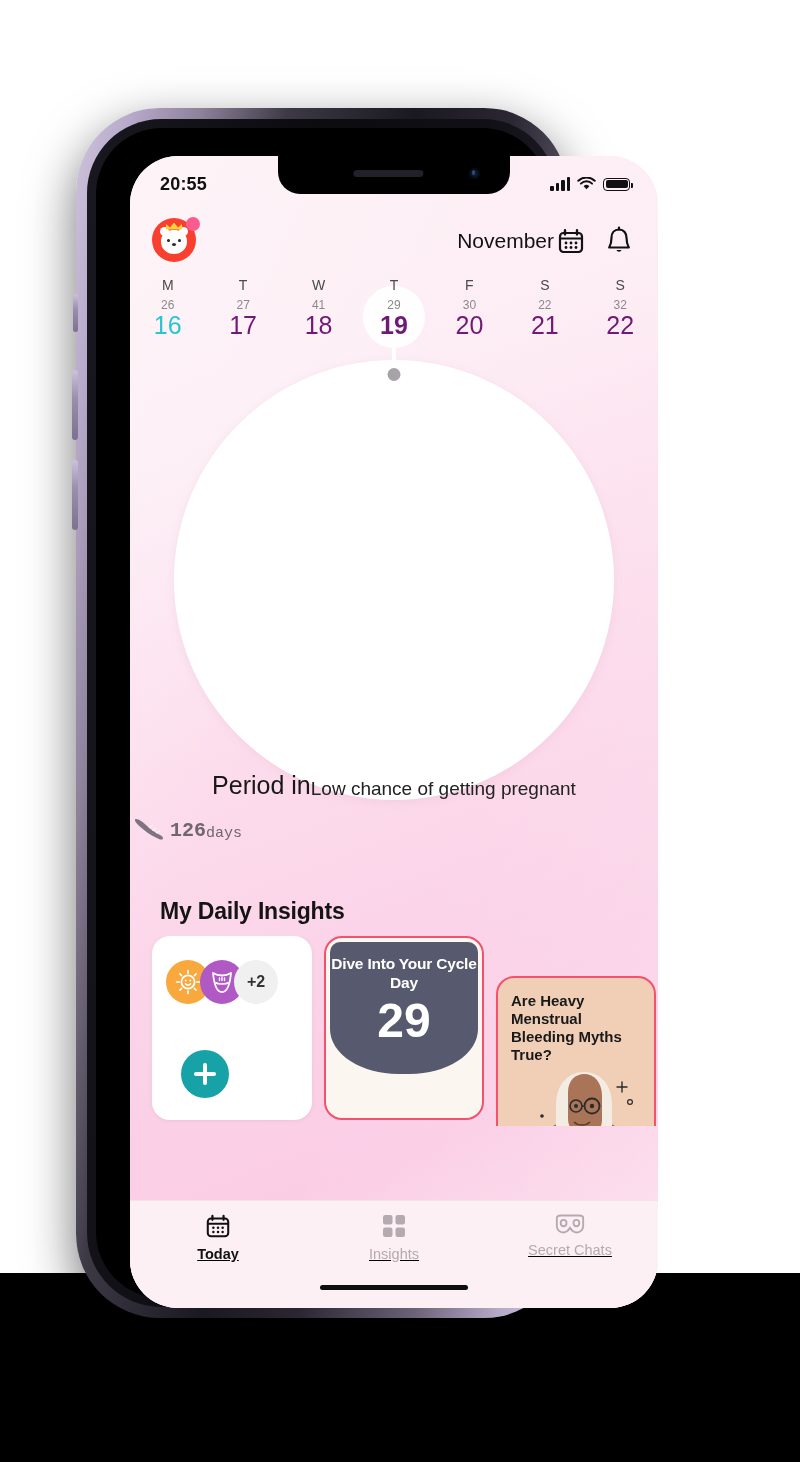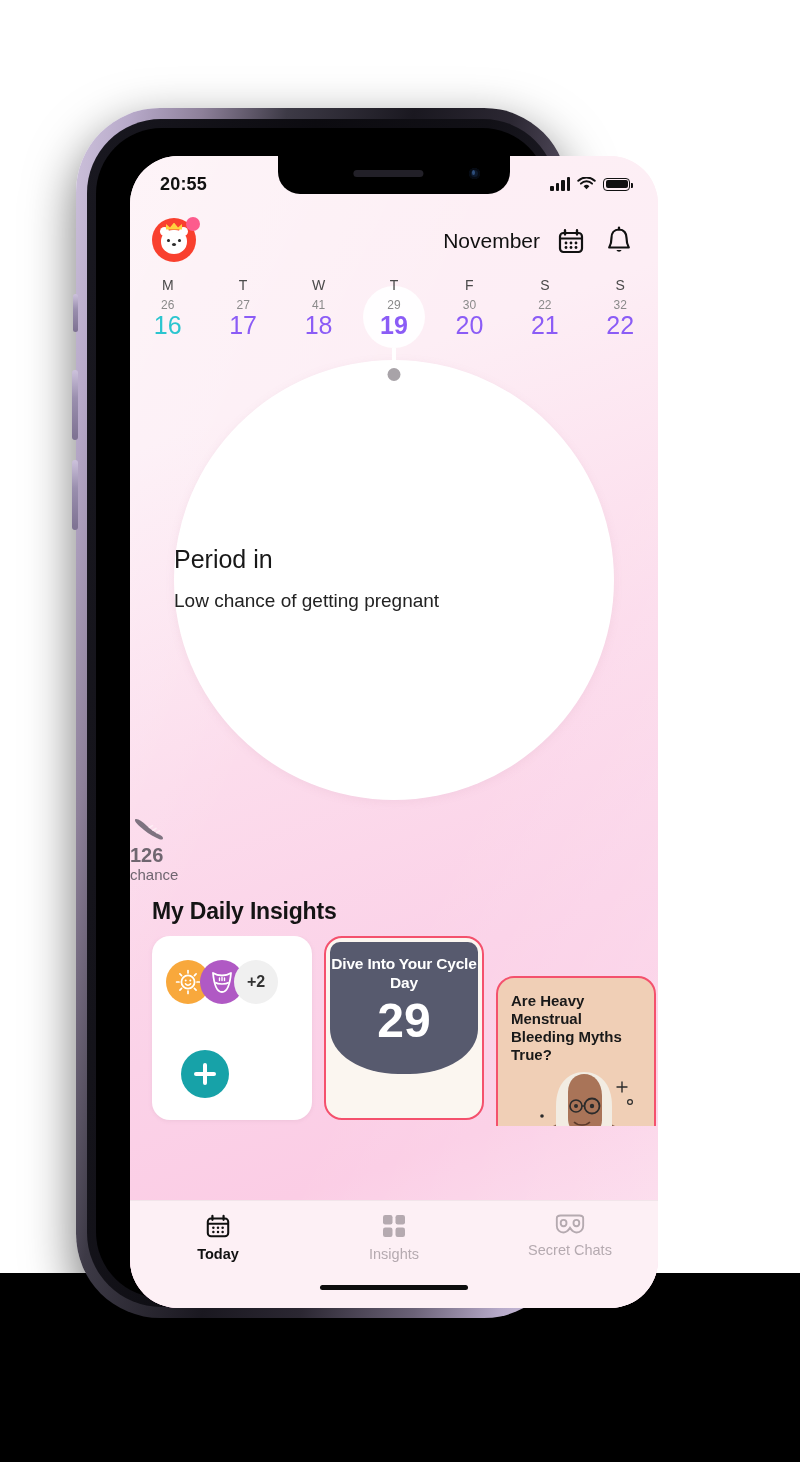--- a/index.html
+++ b/index.html
@@ -144,38 +144,38 @@
     clip-path: polygon(0% 100%,0% 20%,25% 70%,50% 0%,75% 70%,100% 20%,100% 100%);
   }
   .avatar .eye{position:absolute;width:3px;height:3.5px;border-radius:50%;background:#2b2b2b;top:9px;}
   .avatar .eye.l{left:6px;} .avatar .eye.r{right:6px;}
   .avatar .nose{position:absolute;left:50%;transform:translateX(-50%);top:13px;width:4px;height:3px;border-radius:50%;background:#2b2b2b;}
   .avatar-dot {
     position:absolute; right:-2px; top:-1px; width:14px;height:14px;border-radius:50%;
     background:#fc5c8d; border: 2px solid transparent;
   }
   .header-spacer { flex: 1; }
-  .month-label { font-size: 21px; color:#111; font-weight:400; margin-right: 14px; }
+  .month-label { font-size: 21px; color:#111; font-weight:400; }
   .icon-btn { width: 34px; height: 34px; display:flex;align-items:center;justify-content:center; }
   .icon-btn + .icon-btn { margin-left: 14px; }
 
   
   .week-strip {
     position:absolute; top:120px; left:0; right:0; height: 76px;
     display:flex; z-index:30;
   }
   .day-col { flex:1; position:relative; display:flex; flex-direction:column; align-items:center; }
   .day-hl {
     position:absolute; top: 10px; left:50%; transform:translateX(-50%);
     width: 62px; height: 62px; border-radius:50%;
     background: rgba(255,255,255,0.92);
   }
   .dow { font-size:14px; color:#4a4a4a; position:relative; z-index:2; line-height:18px;}
   .cyc { font-size:12px; color:#8a8a8a; position:relative; z-index:2; margin-top:4px; line-height:14px;}
-  .dnum { font-size:25px; color:#8b5cf6; position:relative; z-index:2; line-height:28px; margin-top:-1px;}
+  .dnum { font-size:25px; color:#701a75; position:relative; z-index:2; line-height:28px; margin-top:-1px;}
   .day-col.today .dnum { font-weight: 700; }
   .day-col.marked .dnum { color: #2bc5cf; }
   .tick-line {
     position:absolute; left:50%; transform:translateX(-50%);
     top: 72px; width: 4px; height: 32px; background: #ffffff;
     z-index:2;
   }
   .tick-dot {
     position:absolute; left:50%; transform:translateX(-50%);
     top: 92px; width: 13px; height:13px; border-radius:50%;
@@ -184,46 +184,46 @@
 
   
   .cycle-circle {
     position: absolute;
     left: 50%; transform: translateX(-50%);
     top: 204px;
     width: 440px; height: 440px;
     border-radius: 50%;
     background: #ffffff;
     box-shadow: 0 2px 10px rgba(180,120,150,0.10);
-    display:flex; flex-direction:column; align-items:flex-start; justify-content:center;
+    display:flex; flex-direction:row; align-items:flex-end; justify-content:center;
     z-index: 20;
   }
   .cc-top { font-size:25px; color:#181818; margin-top: -4px; }
   .cc-big { font-size:56px; font-weight:800; color:#0d0d0d; letter-spacing:-1px; margin-top: 4px; line-height:62px;}
   .cc-sub { font-size:19px; color:#222; margin-top: 16px; }
   .cc-btn {
     margin-top: 34px;
     background: #ef556f;
     color:#fff; font-size:18px; font-weight:600;
     border:none; border-radius: 26px;
     padding: 13px 30px;
     cursor:pointer;
   }
 
   
   .steps {
     position:absolute; top: 660px; left:0; right:0;
-    display:flex; flex-direction:column; align-items:flex-start; z-index: 15;
+    display:flex; flex-direction:row; align-items:flex-end; z-index: 15; font-family: Liberation Mono, monospace;
   }
   .steps-num { font-size:20px; font-weight:700; color:#6f6670; margin-top:2px; }
   .steps-lbl { font-size:15px; color:#6f6670; margin-top:-1px; }
 
   
   .insights-title {
-    position:absolute; top: 742px; left: 22px;
+    position:absolute; top: 742px; left: 30px;
     font-size: 23px; font-weight: 800; color:#141414; letter-spacing:-0.2px; z-index:15;text-align:right;
   }
   .cards-row {
     position:absolute; top: 780px; left: 0; right: 0; height: 190px;
     display:flex; gap: 12px; padding-left: 22px; z-index: 15;
     overflow: hidden;
   }
   .card { width: 160px; height: 184px; border-radius: 18px; flex: none; position:relative; overflow:hidden; }
   .card-symptoms { background:#fff; box-shadow: 0 1px 4px rgba(150,110,130,.12); }
   .sym-row { position:absolute; top: 24px; left: 14px; display:flex; align-items:center; }
@@ -256,20 +256,21 @@
   
   .ill { position:absolute; left:28px; bottom:0; width:116px; height:100px; }
 
   
   .tabbar {
     position:absolute; bottom:0; left:0; right:0; height: 108px;
     background:#fdf0f5;
     border-top: 1px solid rgba(0,0,0,0.045);
     display:flex; align-items:flex-start; padding-top: 12px;
     z-index: 40;
+    text-decoration: underline;
   }
   .tab { flex:1; display:flex; flex-direction:column; align-items:center; gap:7px; }
   .tab-lbl { font-size:14.5px; color:#b5aab0; font-weight:500;}
   .tab.active .tab-lbl { color:#111; font-weight:700;}
   .home-ind {
     position:absolute; bottom: 18px; left:50%; transform:translateX(-50%);
     width: 148px; height: 5.5px; border-radius:3px; background:#0d0d0d;
   }
 </style>
 </head>
@@ -398,21 +399,21 @@
             <div class="cc-top">Period in</div>
             <div class="cc-sub">Low chance of getting pregnant</div>
           </div>
 
           <div class="steps">
             <svg width="40" height="26" viewBox="0 0 40 26">
               <path d="M6 3 C9 3 13 6 16.5 9.5 C20 13 24 16 28 18 C31 19.4 33 20.5 33 22.2 C33 23.6 31.6 24 29.5 23.2 C25 21.5 19 18 14 14 C9.5 10.4 5.5 6.8 5 4.6 C4.8 3.6 5.2 3 6 3 Z" fill="#7e7380"></path>
               <path d="M19.5 11.4 L22.5 9.6 M23 14.2 L26 12.4 M26.8 16.6 L29.6 15" stroke="#fdeef4" stroke-width="1.6" stroke-linecap="round"></path>
             </svg>
             <div class="steps-num">126</div>
-            <div class="steps-lbl">chance</div>
+            <div class="steps-lbl">days</div>
           </div>
 
           <div class="insights-title">My Daily Insights</div>
 
           <div class="cards-row">
 
             <div class="card card-symptoms">
               <div class="sym-row">
                 <div class="sym-b s1">
                   <svg width="28" height="28" viewBox="0 0 28 28">

